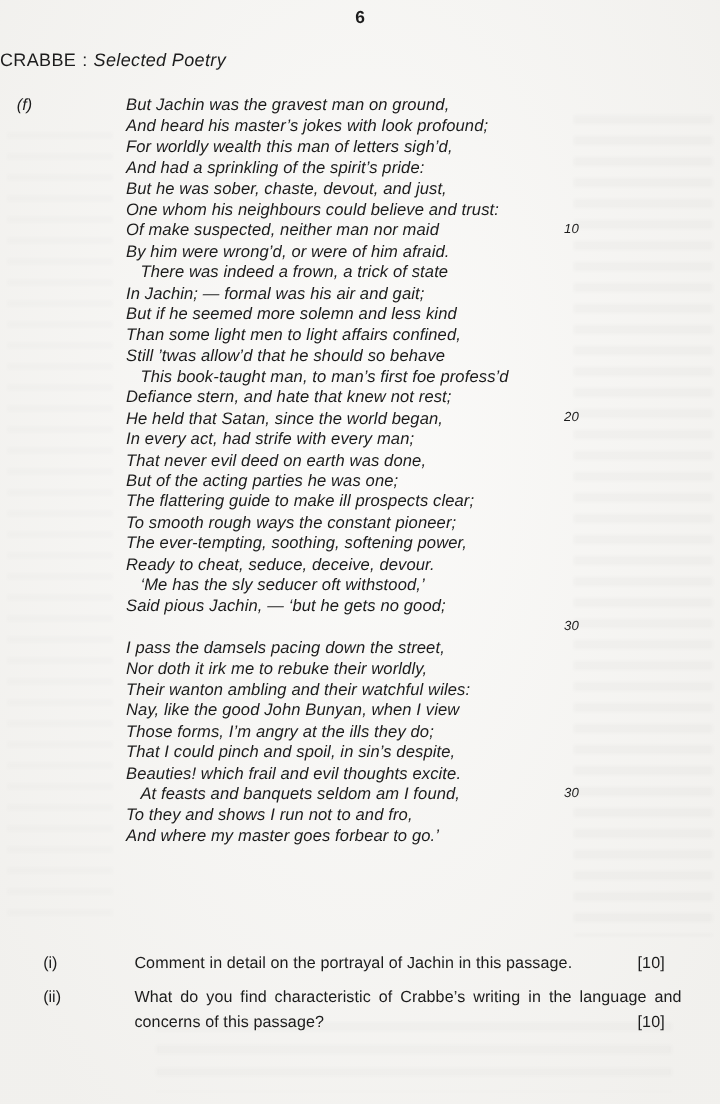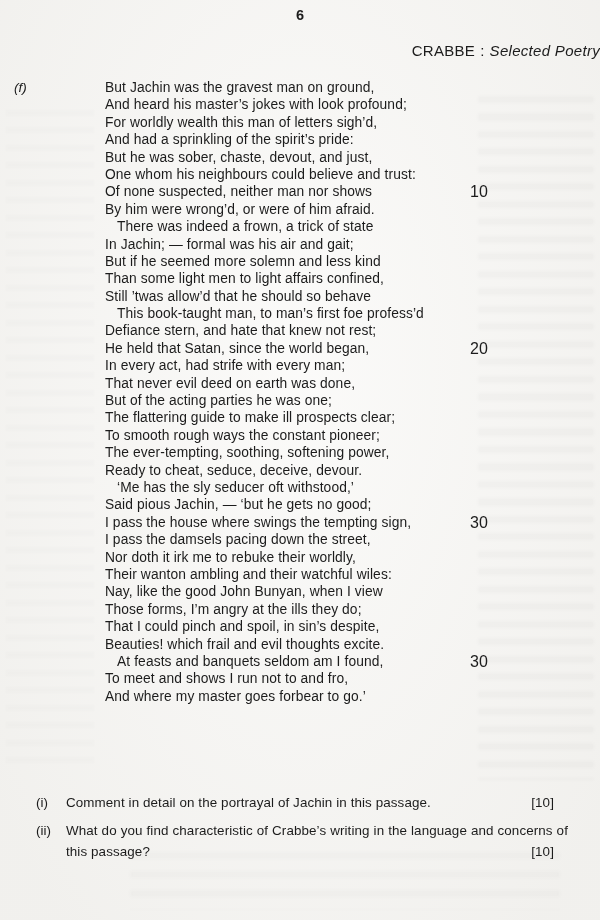--- a/index.html
+++ b/index.html
@@ -46,60 +46,62 @@
       transparent 6px, transparent 17.5px);
   }
 
   .page-number {
     position: absolute; top: 7px; left: 0; width: 600px;
     text-align: center;
     font-size: 14.5px; font-weight: bold;
   }
   .header {
     position: absolute; top: 42px; left: 0; width: 600px;
-    text-align: right;
+    text-align: left;
     font-size: 15px;
     letter-spacing: 0.3px;
   }
   .header .sep { margin: 0 5px; }
   .header .title { font-style: italic; }
 
   .passage-label {
     position: absolute; left: 14px; top: 80px;
     font-size: 13.5px; font-style: italic;
   }
 
   .poem {
     position: absolute; left: 105px; top: 79px; width: 420px;
     font-size: 13.8px;
   }
   .poem-line {
     position: relative;
     height: 17.4px; line-height: 17.4px;
     white-space: nowrap;
     letter-spacing: 0.1px;
+    font-style: italic;
   }
   .poem-line.indent { text-indent: 12px; }
   .line-num {
     position: absolute; left: 365px; top: 0;
-    font-size: 16px;
+    font-size: 11px;
     text-indent: 0;
   }
 
   .questions {
     position: absolute; left: 36px; top: 792px; width: 532px;
     font-size: 13.4px;
   }
   .question { display: flex; margin-bottom: 7px; }
   .q-label { flex: 0 0 30px; line-height: 21px; }
   .q-body {
     position: relative; flex: 1;
     text-align: justify;
     line-height: 21px;
     letter-spacing: 0.1px;
+    margin-left: 46px;
   }
   .q-marks { position: absolute; right: 14px; bottom: 0; }
 </style>
 </head>
 <body>
 
 <div class="page">
   <div class="ghost ghost-right"></div>
   <div class="ghost ghost-bottom"></div>
   <div class="ghost ghost-left"></div>
@@ -112,49 +114,49 @@
 
   <div class="passage-label">(f)</div>
 
   <div class="poem">
       <div class="poem-line"><span>But Jachin was the gravest man on ground,</span></div>
       <div class="poem-line"><span>And heard his master’s jokes with look profound;</span></div>
       <div class="poem-line"><span>For worldly wealth this man of letters sigh’d,</span></div>
       <div class="poem-line"><span>And had a sprinkling of the spirit’s pride:</span></div>
       <div class="poem-line"><span>But he was sober, chaste, devout, and just,</span></div>
       <div class="poem-line"><span>One whom his neighbours could believe and trust:</span></div>
-      <div class="poem-line"><span>Of none suspected, neither man nor shows</span><span class="line-num">10</span></div>
+      <div class="poem-line"><span>Of make suspected, neither man nor maid</span><span class="line-num">10</span></div>
       <div class="poem-line"><span>By him were wrong’d, or were of him afraid.</span></div>
       <div class="poem-line indent"><span>There was indeed a frown, a trick of state</span></div>
       <div class="poem-line"><span>In Jachin; — formal was his air and gait;</span></div>
       <div class="poem-line"><span>But if he seemed more solemn and less kind</span></div>
       <div class="poem-line"><span>Than some light men to light affairs confined,</span></div>
       <div class="poem-line"><span>Still ’twas allow’d that he should so behave</span></div>
       <div class="poem-line indent"><span>This book-taught man, to man’s first foe profess’d</span></div>
       <div class="poem-line"><span>Defiance stern, and hate that knew not rest;</span></div>
       <div class="poem-line"><span>He held that Satan, since the world began,</span><span class="line-num">20</span></div>
       <div class="poem-line"><span>In every act, had strife with every man;</span></div>
       <div class="poem-line"><span>That never evil deed on earth was done,</span></div>
       <div class="poem-line"><span>But of the acting parties he was one;</span></div>
       <div class="poem-line"><span>The flattering guide to make ill prospects clear;</span></div>
       <div class="poem-line"><span>To smooth rough ways the constant pioneer;</span></div>
       <div class="poem-line"><span>The ever-tempting, soothing, softening power,</span></div>
       <div class="poem-line"><span>Ready to cheat, seduce, deceive, devour.</span></div>
       <div class="poem-line indent"><span>‘Me has the sly seducer oft withstood,’</span></div>
       <div class="poem-line"><span>Said pious Jachin, — ‘but he gets no good;</span></div>
-      <div class="poem-line"><span>I pass the house where swings the tempting sign,</span><span class="line-num">30</span></div>
+      <div class="poem-line"><span class="line-num">30</span></div>
       <div class="poem-line"><span>I pass the damsels pacing down the street,</span></div>
       <div class="poem-line"><span>Nor doth it irk me to rebuke their worldly,</span></div>
       <div class="poem-line"><span>Their wanton ambling and their watchful wiles:</span></div>
       <div class="poem-line"><span>Nay, like the good John Bunyan, when I view</span></div>
       <div class="poem-line"><span>Those forms, I’m angry at the ills they do;</span></div>
       <div class="poem-line"><span>That I could pinch and spoil, in sin’s despite,</span></div>
       <div class="poem-line"><span>Beauties! which frail and evil thoughts excite.</span></div>
       <div class="poem-line indent"><span>At feasts and banquets seldom am I found,</span><span class="line-num">30</span></div>
-      <div class="poem-line"><span>To meet and shows I run not to and fro,</span></div>
+      <div class="poem-line"><span>To they and shows I run not to and fro,</span></div>
       <div class="poem-line"><span>And where my master goes forbear to go.’</span></div>
     </div>
 
   <div class="questions">
       <div class="question">
         <span class="q-label">(i)</span>
         <span class="q-body"><span>Comment in detail on the portrayal of Jachin in this passage.</span><span class="q-marks">[10]</span></span>
       </div>
       <div class="question">
         <span class="q-label">(ii)</span>

